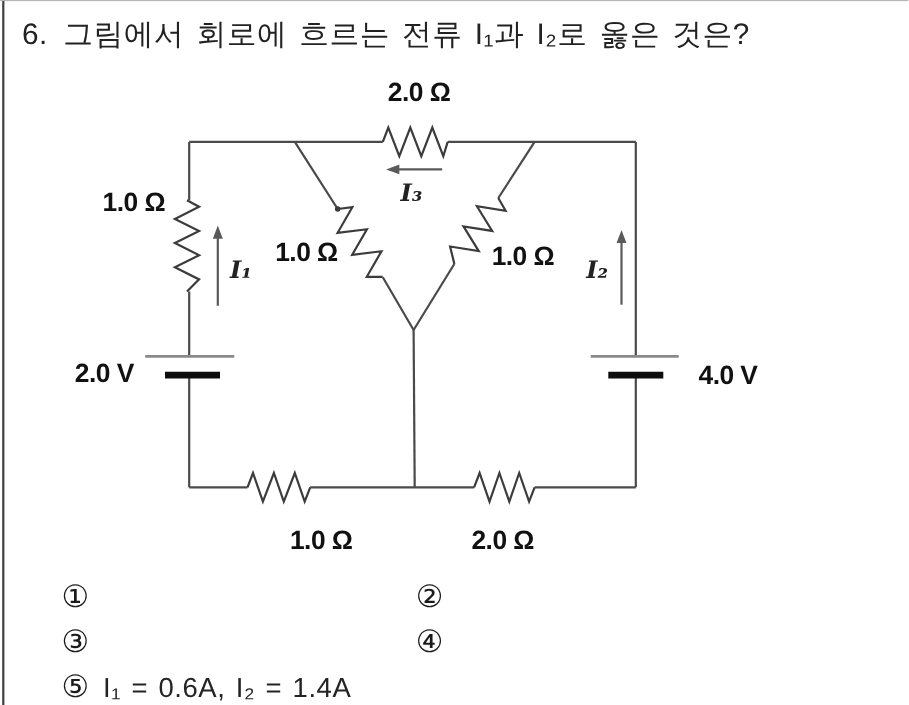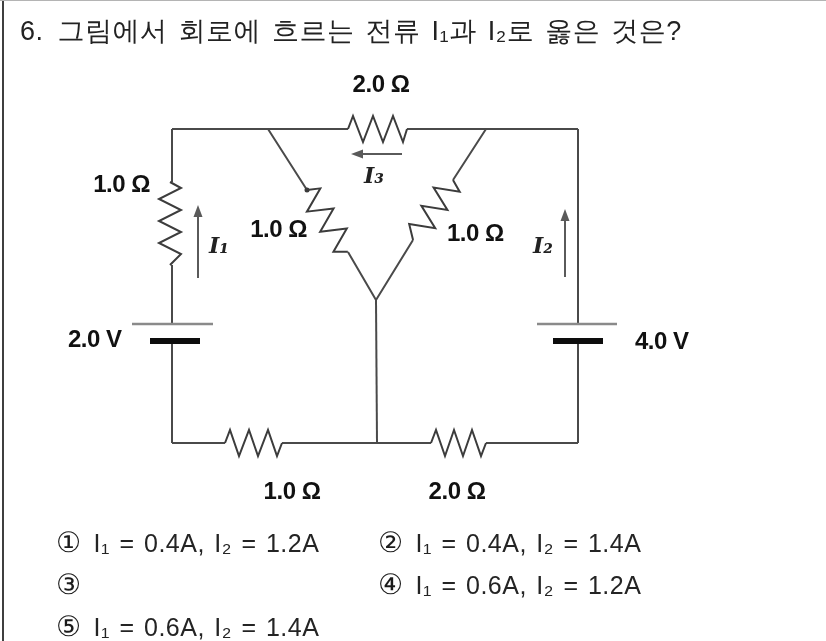--- a/index.html
+++ b/index.html
@@ -144,31 +144,28 @@
       <text class="rlbl" x="635" y="349" text-anchor="start">4.0 V</text>
       <text class="ilbl" x="209" y="253" text-anchor="start">I₁</text>
       <text class="ilbl" x="533" y="253" text-anchor="start">I₂</text>
       <text class="ilbl" x="374" y="183" text-anchor="middle">I₃</text>
     </g>
   </svg>
 
   <div class="choices">
     <div class="choice">
       <span class="marker">①</span>
-      <span class="ctext">I₁ = 0.4A, I₂ = 1.2A</span>
     </div>
     <div class="choice">
       <span class="marker">②</span>
-      <span class="ctext">I₁ = 0.4A, I₂ = 1.4A</span>
     </div>
     <div class="choice">
       <span class="marker">③</span>
     </div>
     <div class="choice">
       <span class="marker">④</span>
-      <span class="ctext">I₁ = 0.6A, I₂ = 1.2A</span>
     </div>
     <div class="choice">
       <span class="marker">⑤</span>
       <span class="ctext">I₁ = 0.6A, I₂ = 1.4A</span>
     </div>
   </div>
 </div>
 
 </body></html>

